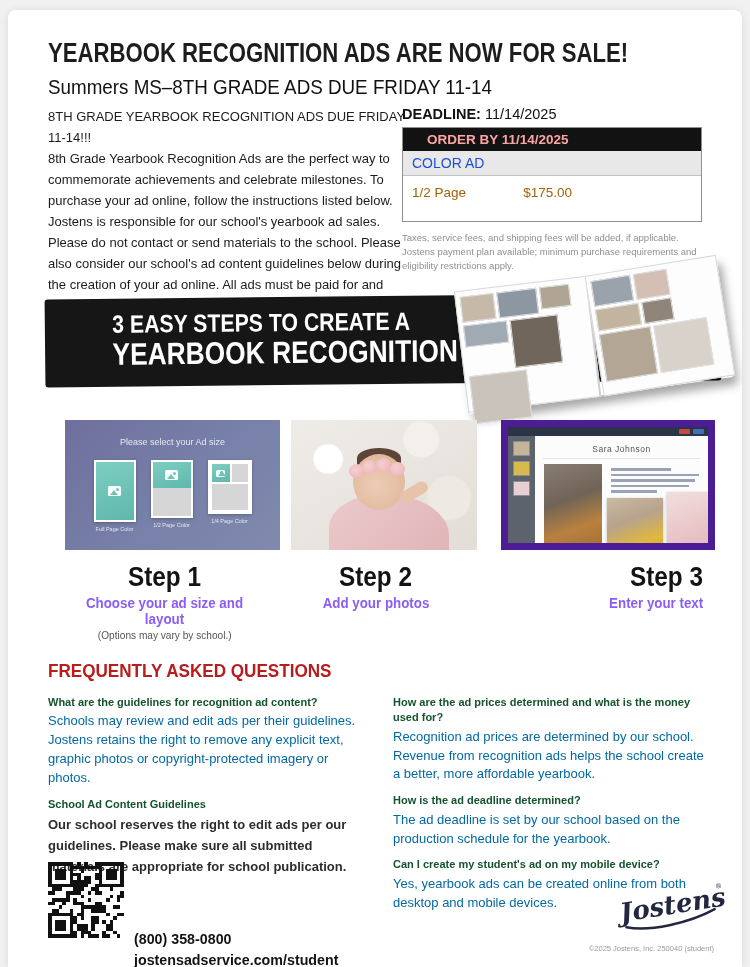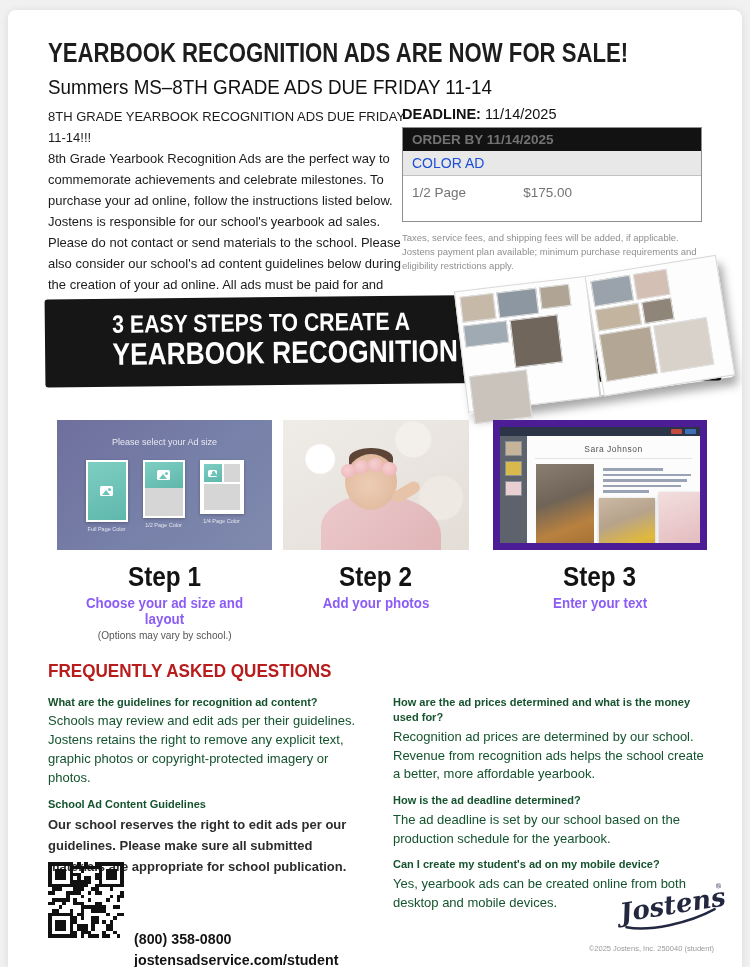--- a/index.html
+++ b/index.html
@@ -22,26 +22,26 @@
 
   
   .intro { position:absolute; left:40px; top:96px; width:358px; font-size:13px;
            color:#1c1c1c; line-height:1.62; }
   .intro .lead { display:block; }
 
   .pricing { position:absolute; left:394px; top:96px; width:300px; }
   .deadline { font-size:14.5px; color:#111; margin-bottom:5px; }
   .deadline b { font-weight:bold; }
   .price-table { border:1.5px solid #8f8f8f; background:#fff; }
-  .pt-head { background:#121212; color:#737373; font-weight:bold; font-size:13.5px;
-             padding:4px 9px; }
+  .pt-head { background:#121212; color:#fca5a5; font-weight:bold; font-size:13.5px;
+             padding:4px 24px; }
   .pt-cat  { background:#e8e8e8; color:#1d4ed8; font-size:14px; padding:4px 9px;
              border-bottom:1px solid #c2c2c2; }
   .pt-body { padding:5px 9px 16px; }
-  .pt-row  { display:flex; font-size:13.5px; color:#737373; line-height:1.75; }
+  .pt-row  { display:flex; font-size:13.5px; color:#a16207; line-height:1.75; }
   .pt-row .lbl { width:88px; }
   .pt-row .val { width:72px; text-align:right; }
   .fineprint { margin-top:9px; font-size:9.5px; color:#8f8f8f; line-height:1.5;
                width:298px; }
 
   
   .banner-zone { position:absolute; left:0; top:258px; width:734px; height:150px; }
   .banner { position:absolute; left:37px; top:28px; width:676px; height:88px;
             background:#161616; border-radius:3px; transform:rotate(-.6deg);
             color:#fff; padding:11px 0 0 18px; }
@@ -51,21 +51,21 @@
   .yearbook { position:absolute; left:452px; top:6px; width:266px; height:122px;
               transform:rotate(-8deg); display:flex;
               box-shadow:4px 8px 10px rgba(0,0,0,.35); border-radius:2px; }
   .yb-page { flex:1; background:#fdfdfd; border:1px solid #d8d8d8; padding:5px 4px;
              display:flex; flex-wrap:wrap; gap:3px; align-content:flex-start; }
   .yb-page.left  { transform:rotate(1.2deg); border-right:2px solid #cfcfcf; }
   .yb-page.right { transform:rotate(-1.2deg); }
   .yb-ph { border:1px solid #e0e0e0; }
 
   
-  .steps-art { position:absolute; left:0; top:410px; width:734px; height:130px; }
+  .steps-art { position:absolute; left:8px; top:410px; width:734px; height:130px; }
   .art { position:absolute; top:0; height:130px; overflow:hidden; }
 
   .art1 { left:49px; width:215px; background:linear-gradient(135deg,#6f6f9d 0%,#7781a9 55%,#8089ad 100%); }
   .art1 .prompt { text-align:center; color:#e9e9f2; font-size:9px; margin-top:17px; }
   .ad-cards { display:flex; justify-content:center; gap:15px; margin-top:13px;
               align-items:flex-start; }
   .ad-card { display:flex; flex-direction:column; align-items:center; }
   .ad-box { border:2px solid #fff; background:#d6d6d6; box-shadow:0 1px 3px rgba(0,0,0,.25); }
   .teal { background:linear-gradient(160deg,#7ecec2,#5fb7ac); }
   .ad-cap { font-size:5.5px; color:#e4e4ee; margin-top:4px; }
@@ -121,31 +121,31 @@
   .steps-labels { position:absolute; left:0; top:552px; width:734px; }
   .slab { position:absolute; text-align:center; }
   .slab .t { font-size:27px; font-weight:bold; color:#131313; }
   .slab .t .condc { transform:scaleX(.9); }
   .slab .s { font-size:14.5px; font-weight:bold; color:#8b5cf6; margin-top:2px; }
   .slab .s .condc { transform:scaleX(.92); }
   .slab .n { font-size:11px; color:#555; margin-top:2px; }
   .slab .n .condc { transform:scaleX(.92); }
   .slab1 { left:49px;  width:215px; }
   .slab2 { left:275px; width:186px; }
-  .slab3 { left:485px; width:214px; }
+  .slab3 { left:485px; width:214px;text-align:right; }
 
   
   .faq { position:absolute; left:40px; top:650px; width:660px; }
   .faq-h { font-size:19px; font-weight:bold; color:#b91c1c; }
   .faq-h .cond { transform:scaleX(.9); }
   .faq-cols { display:flex; gap:30px; margin-top:4px; }
   .faq-col { width:330px; }
   .q { font-size:11px; font-weight:bold; color:#14532d; line-height:1.4;
        margin-top:9px; }
-  .a { font-size:13px; color:#14532d; line-height:1.45; margin-top:2px; }
+  .a { font-size:13px; color:#0369a1; line-height:1.45; margin-top:2px; }
   .a-strong { font-size:13px; color:#2d2d2d; font-weight:bold; line-height:1.62;
               margin-top:2px; }
 
   
   .qr { position:absolute; left:40px; top:852px; width:76px; height:76px; }
   .contact { position:absolute; left:126px; top:920px;text-decoration:underline; }
   .contact .ph  { font-size:15.5px; font-weight:bold; color:#131313; }
   .contact .url { font-size:15.5px; font-weight:bold; color:#131313; margin-top:3px; }
   .contact .cond { transform:scaleX(.92); }
 

